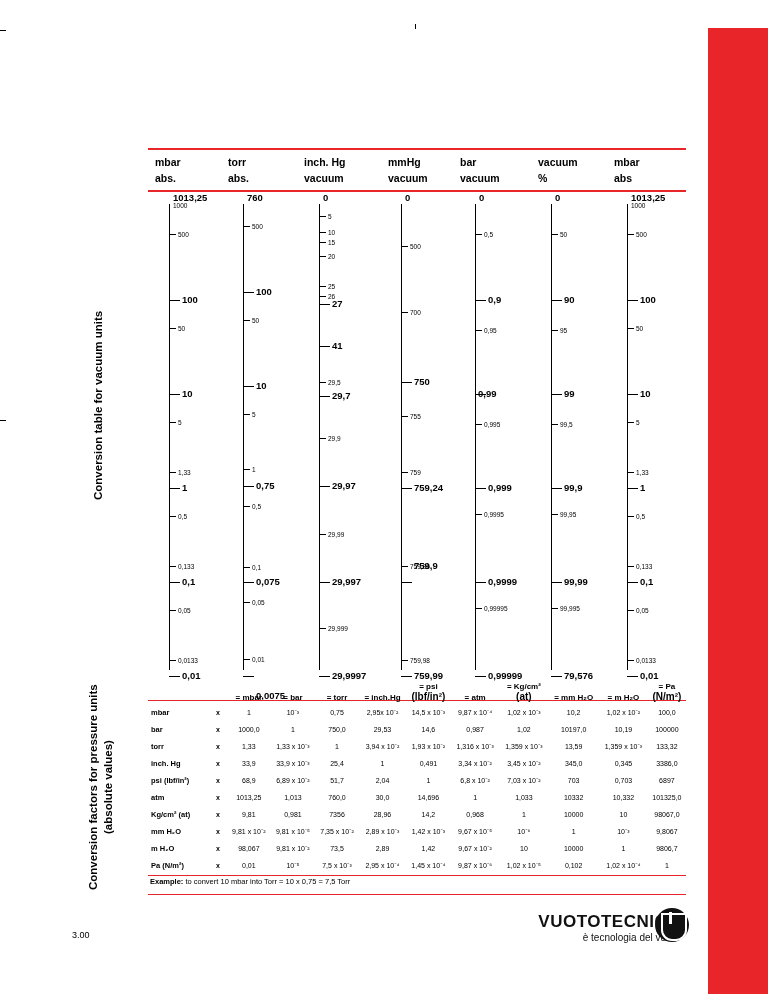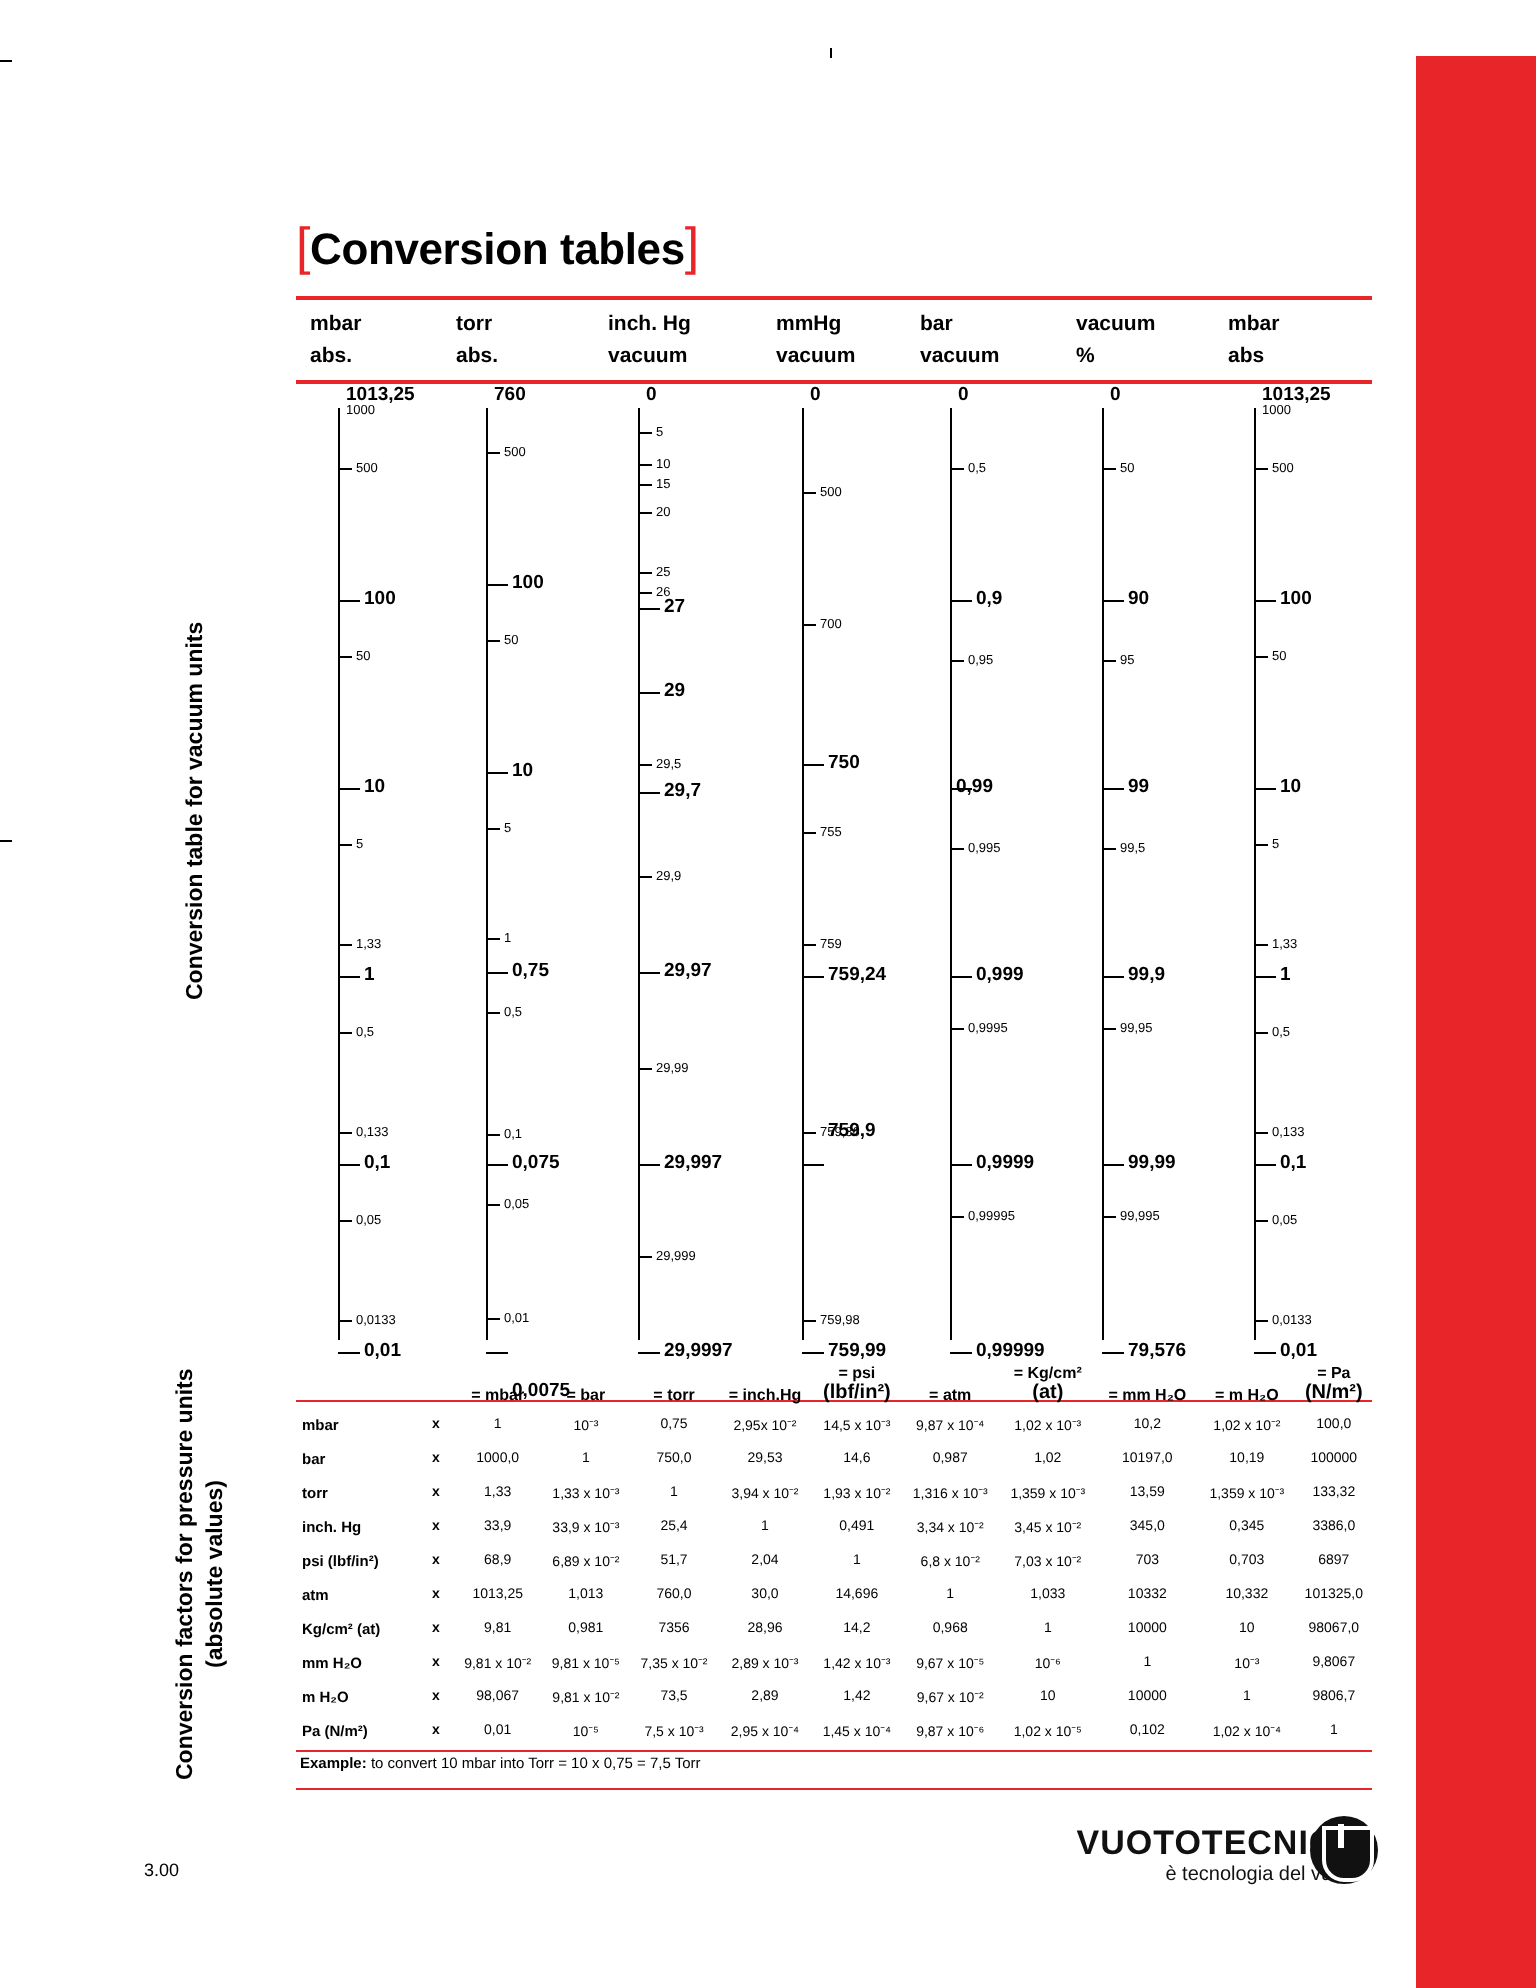--- a/index.html
+++ b/index.html
@@ -67,23 +67,20 @@
 </head>
 <body>
 
 <div class="red-bar"></div>
 <div class="crop-mark cm1"></div>
 <div class="crop-mark cm2"></div>
 <div class="crop-mark cm3"></div>
 
 <div class="page">
 
-  <div class="title">
-    <span class="brk">[</span><span>Conversion tables</span><span class="brk">]</span>
-  </div>
 
   <div class="vlabel" id="v1">Conversion table for vacuum units</div>
   <div class="vlabel" id="v2">Conversion factors for pressure units (absolute values)</div>
 
   <div class="hdr-rule" id="hr1"></div>
   <div class="hdr-rule" id="hr2"></div>
 
   <div class="colhead" style="left:155px;top:154px;">
     <div>mbar</div>
       <div>abs.</div>
@@ -192,21 +189,21 @@
         <div class="tlab" style="left: 18px; top: 43px;">15</div>
         <div class="tick tk-s" style="left: 9px; top: 60px;"></div>
         <div class="tlab" style="left: 18px; top: 57px;">20</div>
         <div class="tick tk-s" style="left: 9px; top: 90px;"></div>
         <div class="tlab" style="left: 18px; top: 87px;">25</div>
         <div class="tick tk-s" style="left: 9px; top: 100px;"></div>
         <div class="tlab" style="left: 18px; top: 97px;">26</div>
         <div class="tick tk-l" style="left: 9px; top: 108px;"></div>
         <div class="tlab b" style="left: 22px; top: 102px;">27</div>
         <div class="tick tk-l" style="left: 9px; top: 150px;"></div>
-        <div class="tlab b" style="left: 22px; top: 144px;">29</div>
+        <div class="tlab b" style="left: 22px; top: 144px;">41</div>
         <div class="tick tk-s" style="left: 9px; top: 186px;"></div>
         <div class="tlab" style="left: 18px; top: 183px;">29,5</div>
         <div class="tick tk-l" style="left: 9px; top: 200px;"></div>
         <div class="tlab b" style="left: 22px; top: 194px;">29,7</div>
         <div class="tick tk-s" style="left: 9px; top: 242px;"></div>
         <div class="tlab" style="left: 18px; top: 239px;">29,9</div>
         <div class="tick tk-l" style="left: 9px; top: 290px;"></div>
         <div class="tlab b" style="left: 22px; top: 284px;">29,97</div>
         <div class="tick tk-s" style="left: 9px; top: 338px;"></div>
         <div class="tlab" style="left: 18px; top: 335px;">29,99</div>

